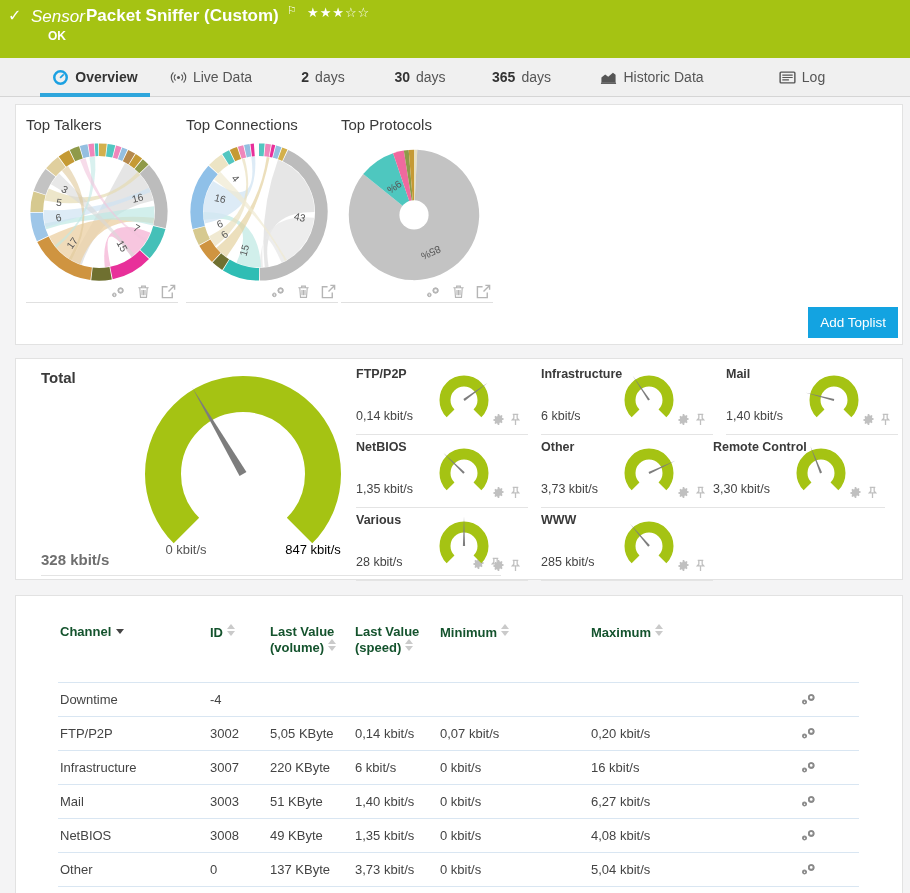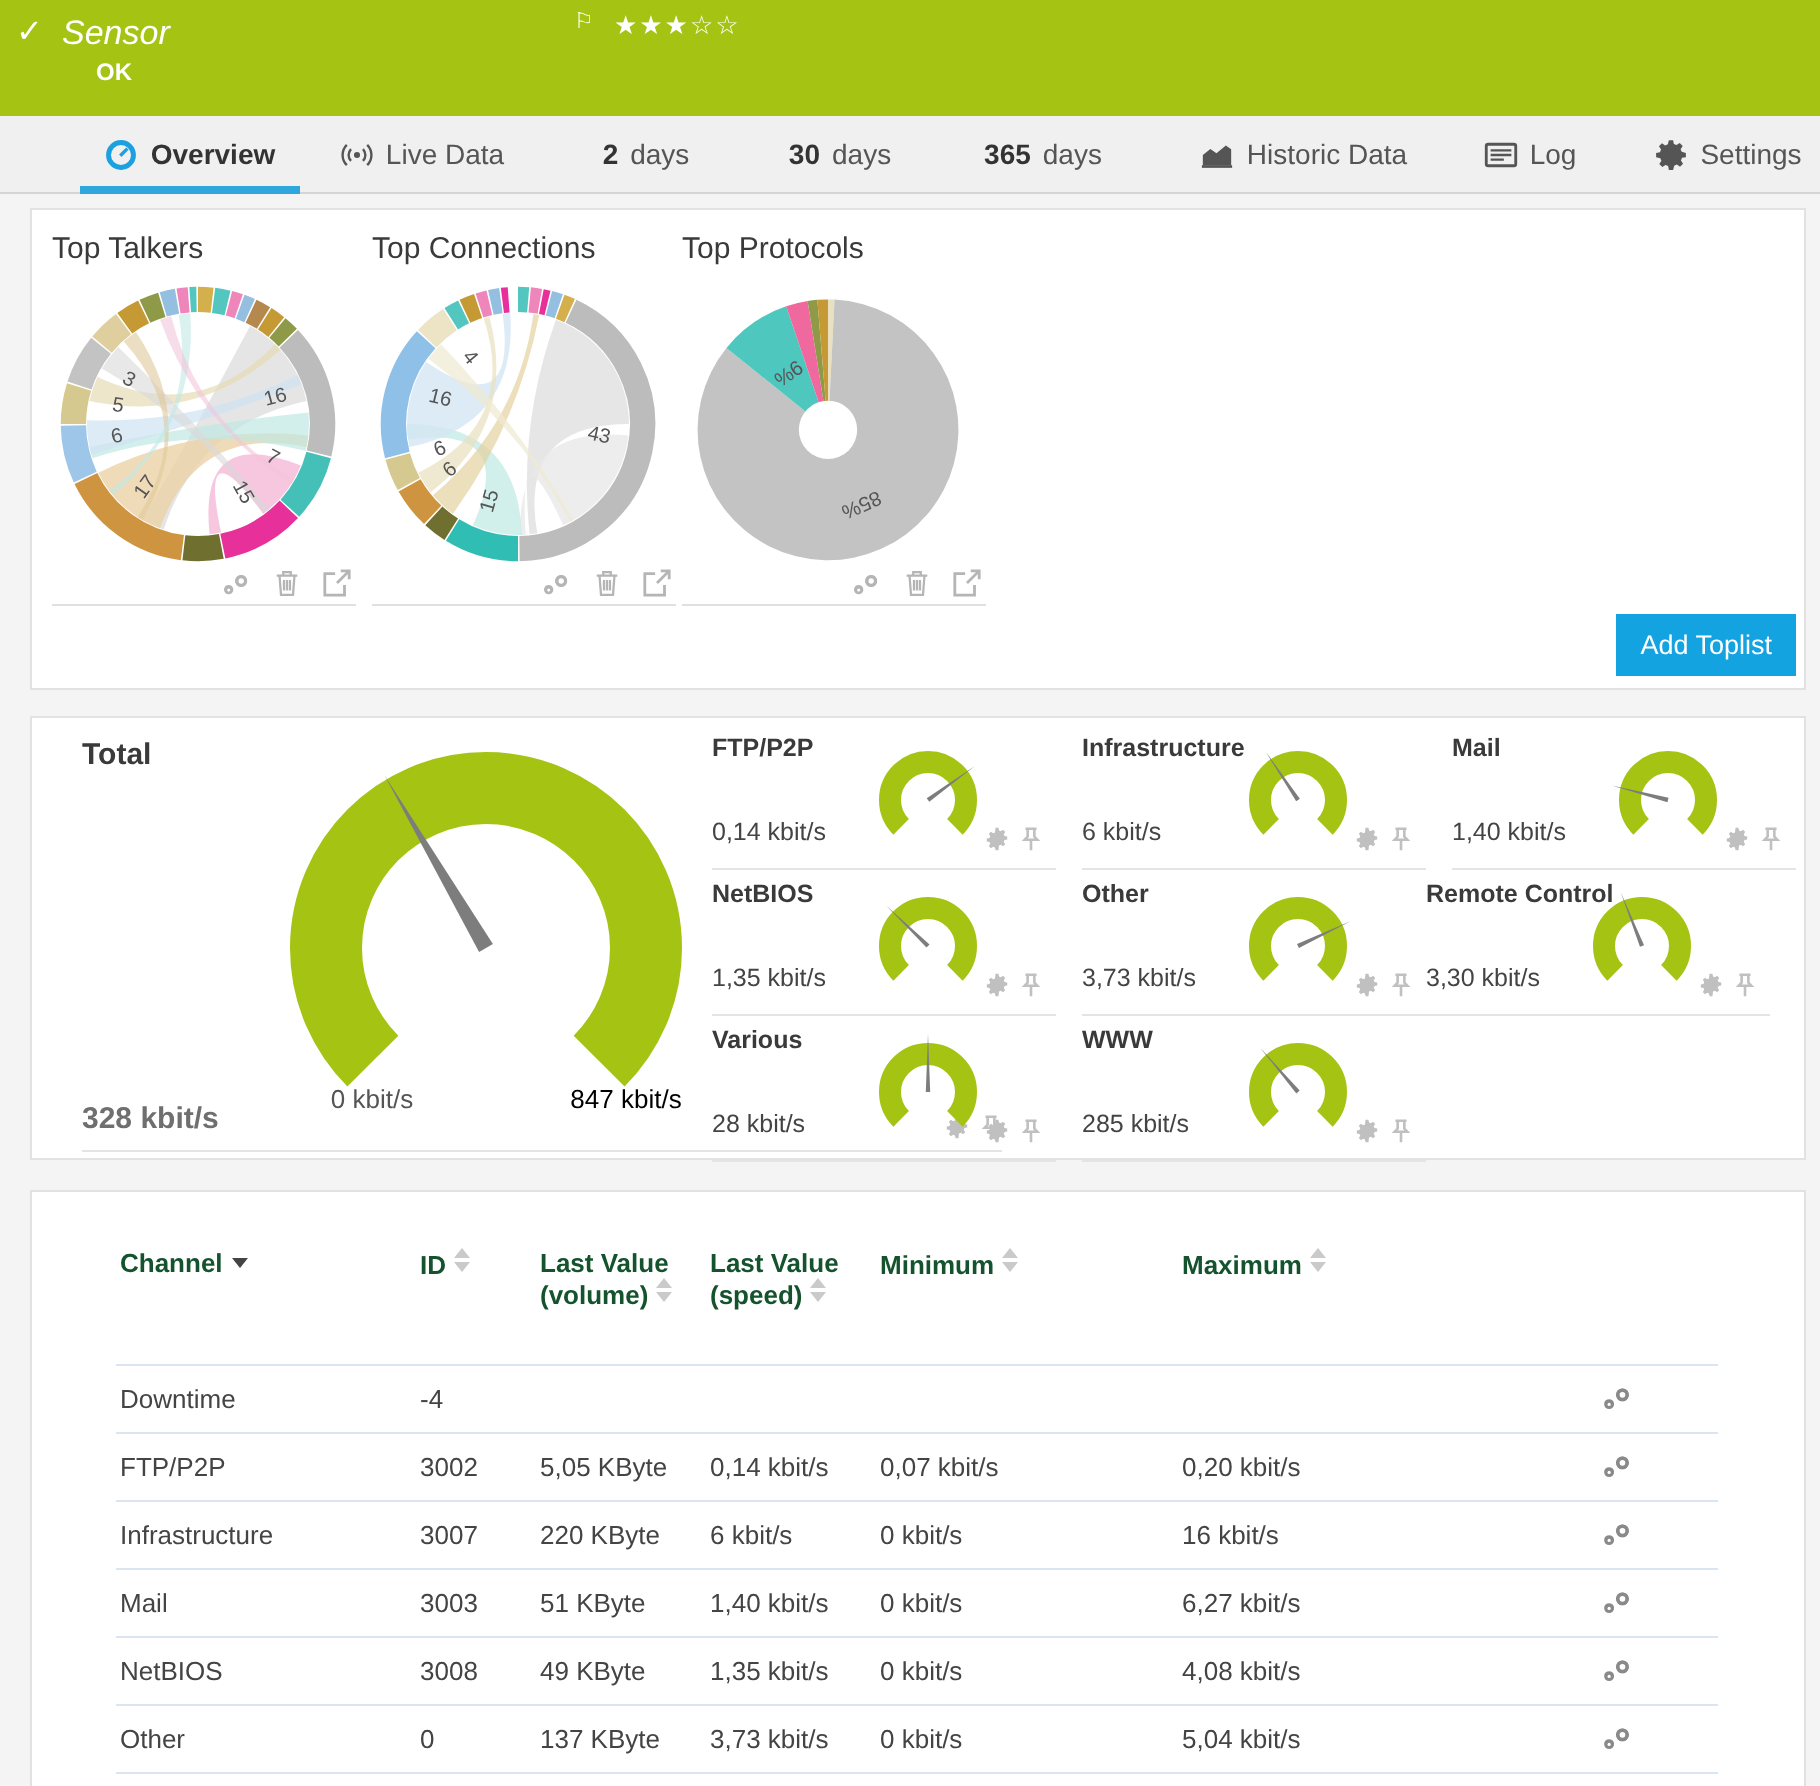--- a/index.html
+++ b/index.html
@@ -69,20 +69,21 @@
   .sort-active{display:inline-block;margin-left:5px;width:0;height:0;border-left:4px solid transparent;border-right:4px solid transparent;border-top:5px solid #444;vertical-align:2px}
   .row-gears{color:#8a8a8a;cursor:pointer}
   .hdr-sub{font-weight:bold}
 </style>
 </head>
 <body>
 
 <div class="sensor-header">
   <span class="sh-check">✓</span>
   <span class="sh-kind">Sensor</span>
+  <span class="sh-title">Packet Sniffer (Custom)</span>
   <span class="sh-flag">⚐</span>
   <span class="sh-stars" id="stars">★★★☆☆</span>
   <span class="sh-status">OK</span>
 </div>
 
 <div class="tabbar" id="tabbar">
     <div class="tab" style="left: 152px; width: 118px;">
       <span class="ticon">
         <svg viewBox="0 0 20 16">
           <circle cx="10" cy="8" r="1.8" fill="#555"></circle>
@@ -115,36 +116,28 @@
     </div>
     <div class="tab" style="left: 588px; width: 128px;">
       <span class="ticon">
         <svg viewBox="0 0 18 15">
           <path d="M1.5 13V7.5l4-3.2 3.2 2.3 5-4.1 2.8 2V13z" fill="#555"></path>
           <path d="M1 13.6h16" stroke="#555" stroke-width="1.4"></path>
         </svg>
       </span>
       <span>Historic Data</span>
     </div>
-    <div class="tab" style="left: 726px; width: 78px; text-align: center;">
+    <div class="tab" style="left: 763px; width: 78px; text-align: center;">
       <span class="ticon">
         <svg viewBox="0 0 18 15">
           <rect x="1.2" y="1.8" width="15.6" height="11.4" rx="1" fill="none" stroke="#555" stroke-width="1.5"></rect>
           <path d="M3.5 5h11M3.5 7.5h11M3.5 10h7" stroke="#555" stroke-width="1.2"></path>
         </svg>
       </span>
       <span>Log</span>
-    </div>
-    <div class="tab" style="left: 820px; width: 88px;">
-      <span class="ticon">
-        <svg viewBox="0 0 16 16">
-          <path fill="#555" d="M8 5.2A2.8 2.8 0 118 10.8 2.8 2.8 0 018 5.2zm0 1.6a1.2 1.2 0 100 2.4 1.2 1.2 0 000-2.4zM7 1h2l.35 1.8 1.25.52 1.5-1 1.42 1.42-1 1.5.52 1.26L15 7v2l-1.8.35-.52 1.25 1 1.5-1.42 1.42-1.5-1-1.26.52L9 15H7l-.35-1.8-1.25-.52-1.5 1-1.42-1.42 1-1.5-.52-1.26L1 9V7l1.8-.35.52-1.25-1-1.5L3.74 2.48l1.5 1 1.26-.52z"></path>
-        </svg>
-      </span>
-      <span>Settings</span>
     </div>
   </div>
 
 <div class="panel" id="panel-toplists">
   <button class="add-toplist-btn">Add Toplist</button>
 <div class="toplist-cell" style="left: 10px;">
       <div class="toplist-title">Top Talkers</div>
       <svg class="toplist-chart" viewBox="0 0 150 150">
         <path d="M101.76 24.67 A57 57 0 0 1 130.75 63.15 Q75 75 57.39 129.21 A57 57 0 0 1 46.50 124.36 Q75 75 101.76 24.67 Z" fill="#dcdcdc" fill-opacity="0.75"></path>
         <path d="M55.50 128.56 A57 57 0 0 1 23.77 99.99 Q75 75 131.69 80.96 A57 57 0 0 1 130.75 86.85 Q75 75 55.50 128.56 Z" fill="#ecd2a8" fill-opacity="0.8"></path>

